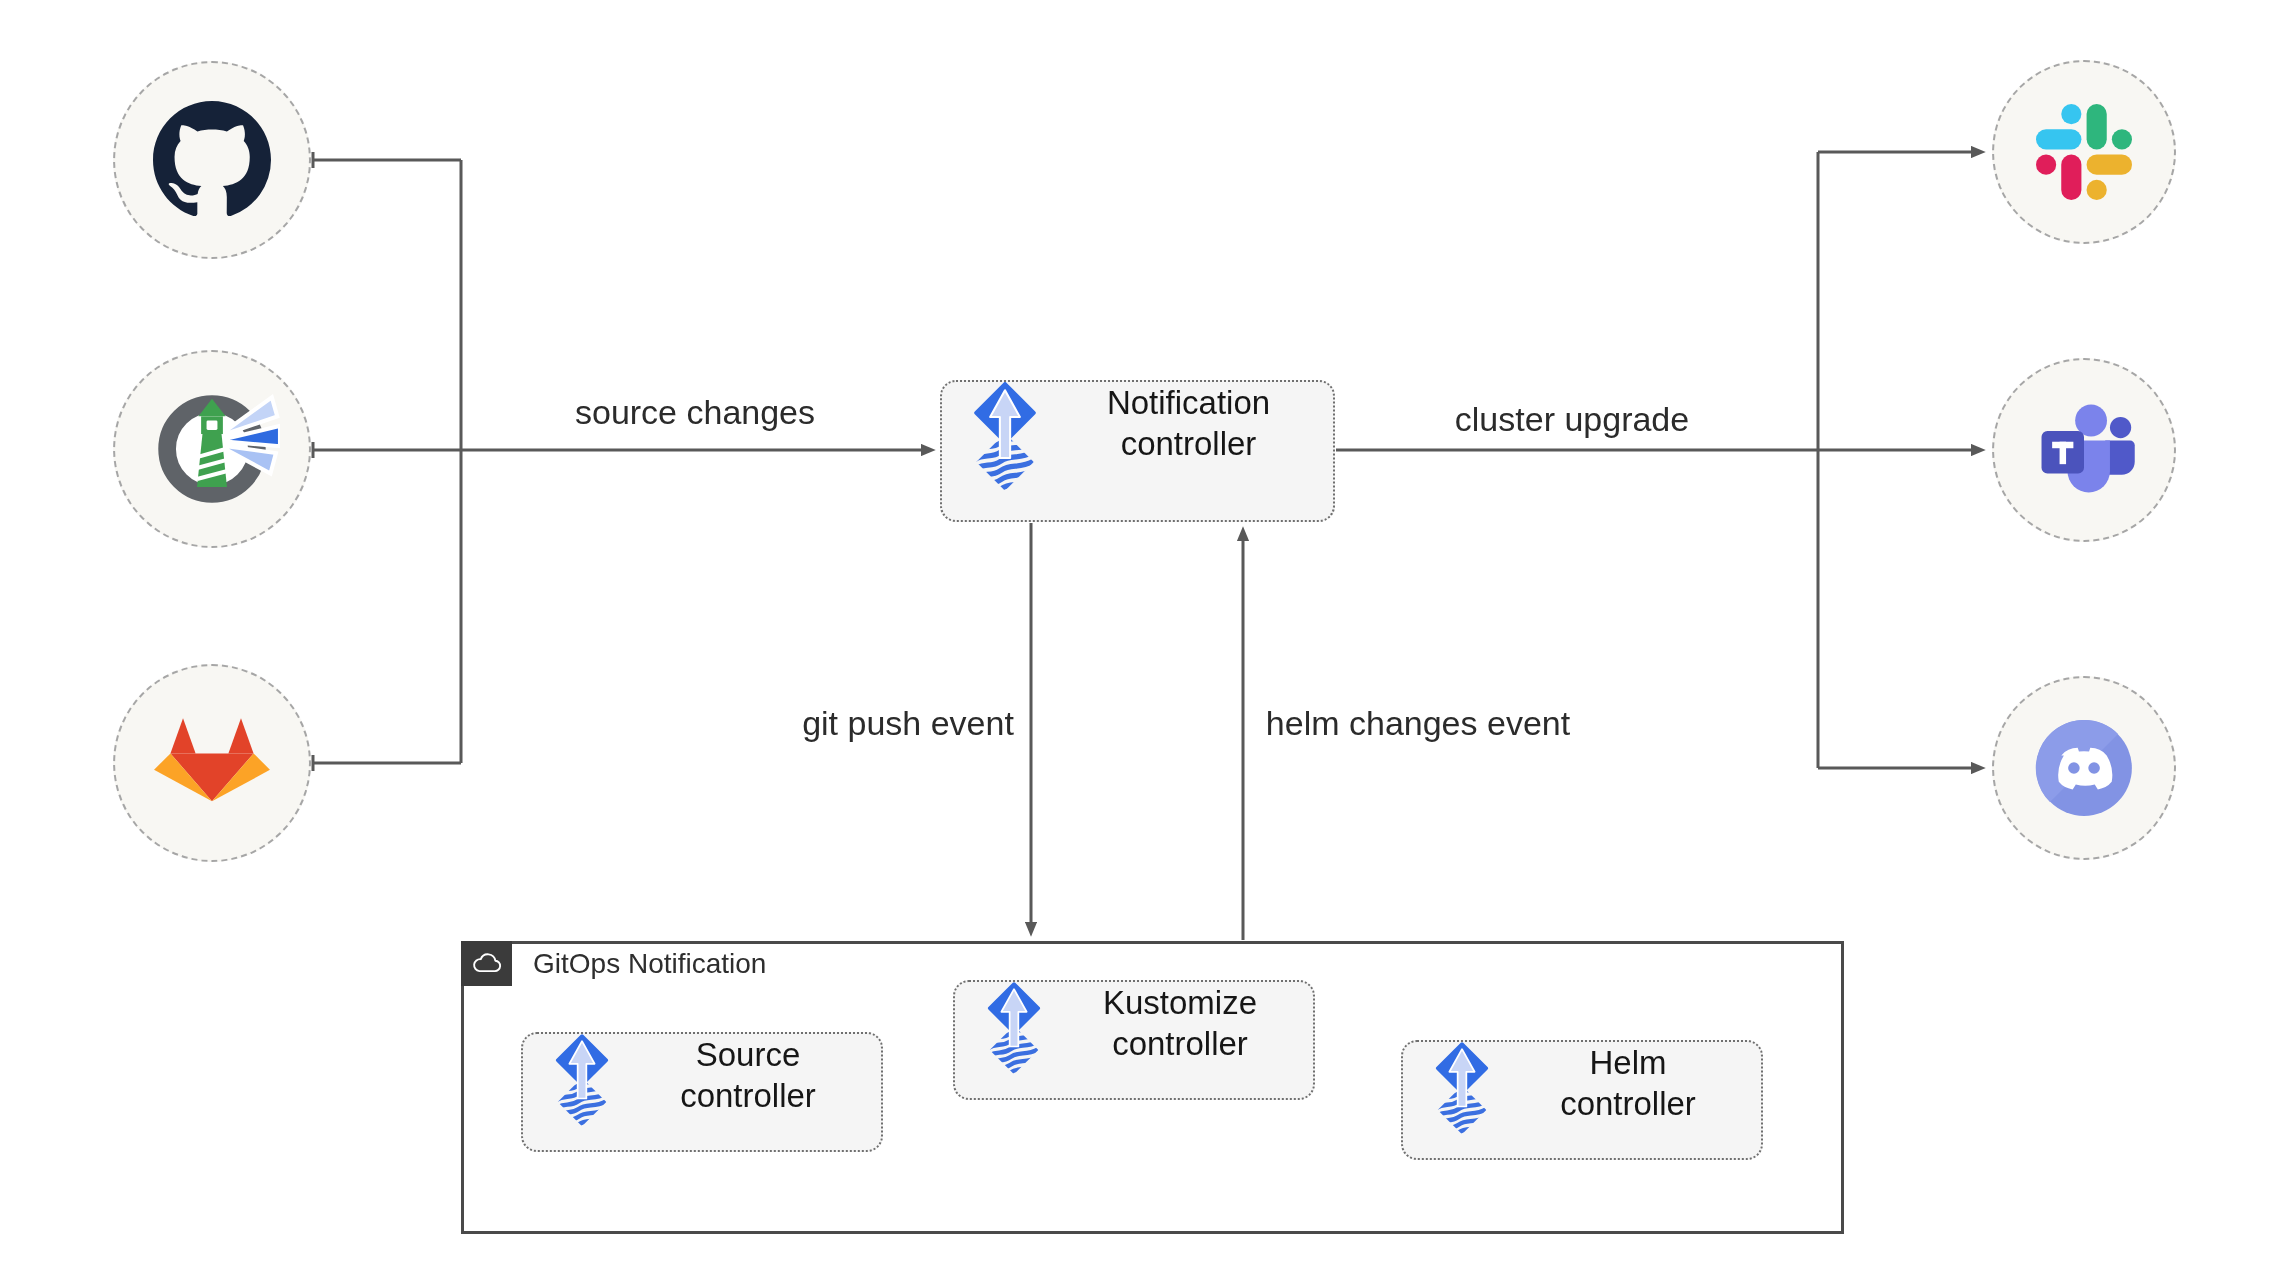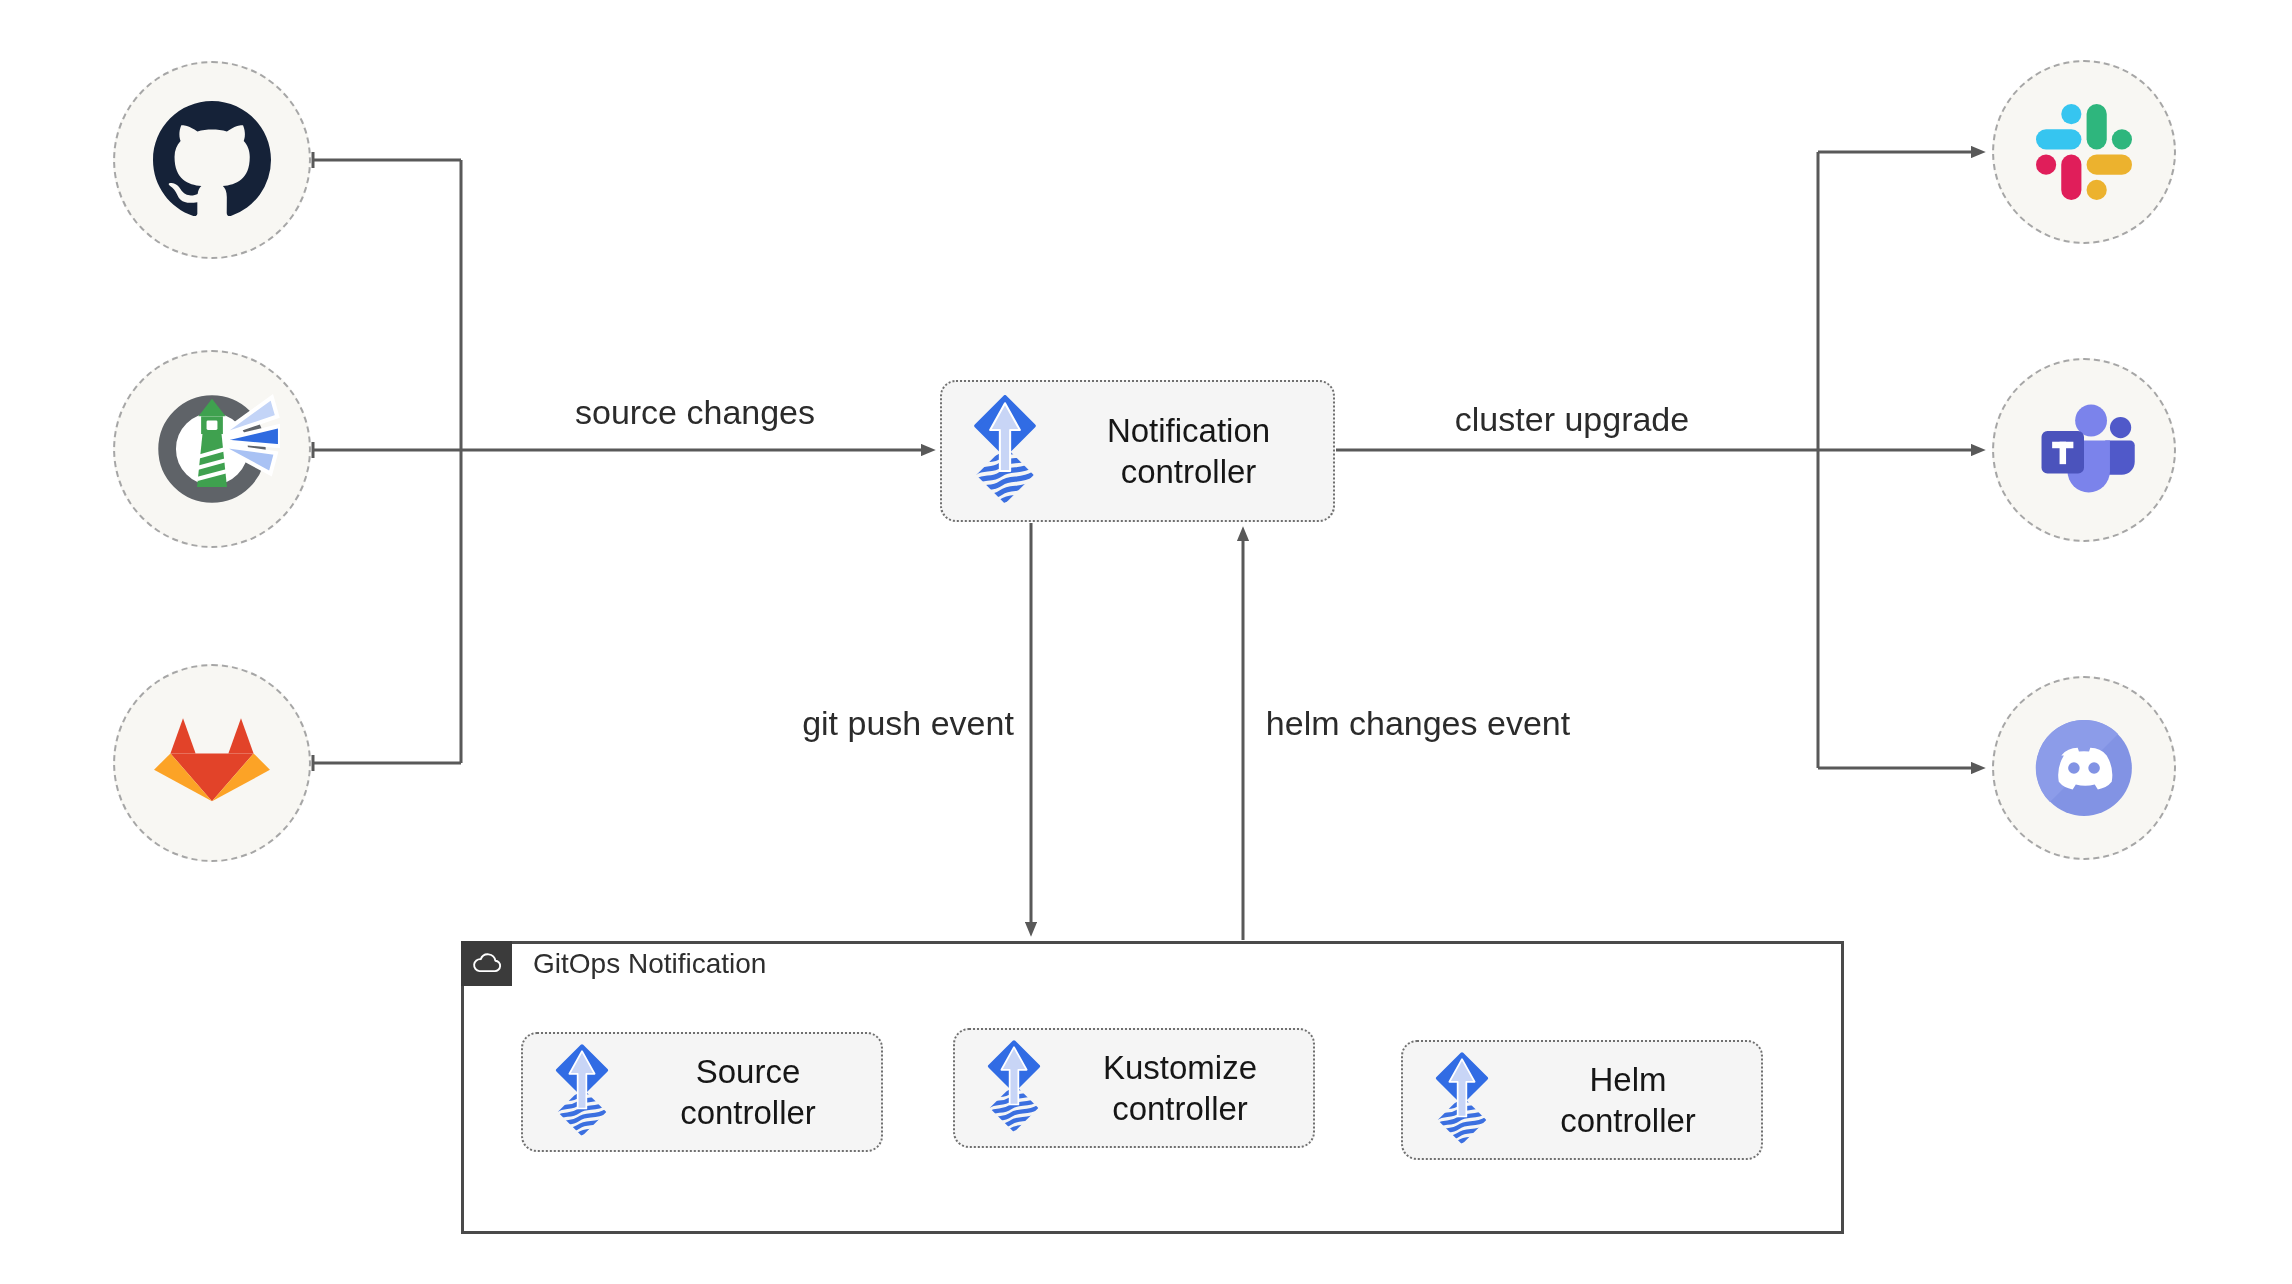--- a/index.html
+++ b/index.html
@@ -8,21 +8,21 @@
     font-family:"Liberation Sans",sans-serif;overflow:hidden;
   }
   .layer{position:absolute;left:0;top:0;}
   .node-circle{
     position:absolute;border:2.5px dashed #a6a6a6;border-radius:50%;
     background:#f8f7f3;display:flex;align-items:center;justify-content:center;
     box-sizing:border-box;z-index:2;
   }
   .ctrl-box{
     position:absolute;border:2.5px dotted #6f6f6f;border-radius:16px;
-    background:#f5f5f5;box-sizing:border-box;display:flex;align-items:center;
+    background:#f5f5f5;box-sizing:border-box;display:flex;align-items:flex-start;
     z-index:2;
   }
   .flux-icon{flex:0 0 auto;}
   .box-label{
     flex:1;text-align:center;font-size:33px;line-height:41px;color:#161616;
   }
   .edge-label{
     position:absolute;transform:translate(-50%,-50%);font-size:34px;
     color:#2b2b2b;white-space:nowrap;z-index:3;
   }
@@ -213,21 +213,21 @@
   <div class="ctrl-box" style="left:521px;top:1032px;width:362px;height:120px;padding-left:26px">
     <svg class="flux-icon" width="66" height="96">
         <use href="#sym-flux"></use>
       </svg>
     <div class="box-label">
       <div>Source</div>
       <div>controller</div>
     </div>
   </div>
 
-  <div class="ctrl-box" style="left:953px;top:1028px;width:362px;height:120px;padding-left:26px">
+  <div class="ctrl-box" style="left:953px;top:980px;width:362px;height:120px;padding-left:26px">
     <svg class="flux-icon" width="66" height="96">
         <use href="#sym-flux"></use>
       </svg>
     <div class="box-label">
       <div>Kustomize</div>
       <div>controller</div>
     </div>
   </div>
 
   <div class="ctrl-box" style="left:1401px;top:1040px;width:362px;height:120px;padding-left:26px">

